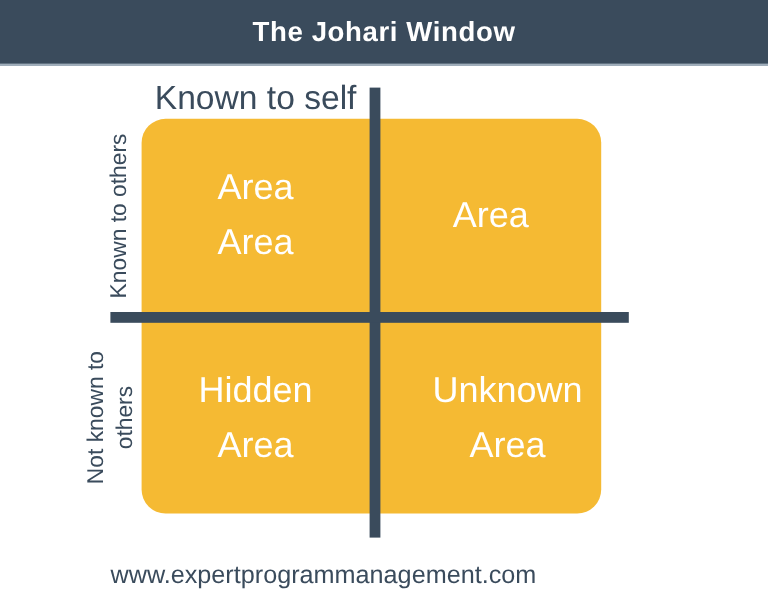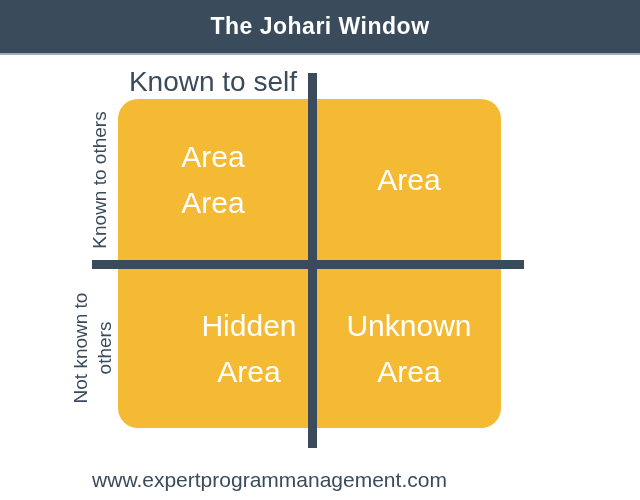--- a/index.html
+++ b/index.html
@@ -103,22 +103,22 @@
     flex-direction: column;
     align-items: center;
     justify-content: center;
     color: #ffffff;
     font-size: 30px;
     line-height: 46px;
     text-align: center;
   }
   .quadrant.q-open    { left: 118px; top: 99px;  width: 190px; height: 161px; }
   .quadrant.q-blind   { left: 317px; top: 99px;  width: 184px; height: 161px; }
-  .quadrant.q-hidden  { left: 118px; top: 269px; width: 190px; height: 159px; padding-left: 36px; }
-  .quadrant.q-unknown { left: 317px; top: 269px; width: 184px; height: 159px; }
+  .quadrant.q-hidden  { left: 118px; top: 269px; width: 190px; height: 159px; }
+  .quadrant.q-unknown { left: 331px; top: 269px; width: 184px; height: 159px; }
 
   
   .footer {
     position: absolute;
     left: 0; top: 464px;
     width: 539px; height: 32px;
     display: flex;
     align-items: center;
     justify-content: center;
     color: var(--color-dark, #3a4b5c);

